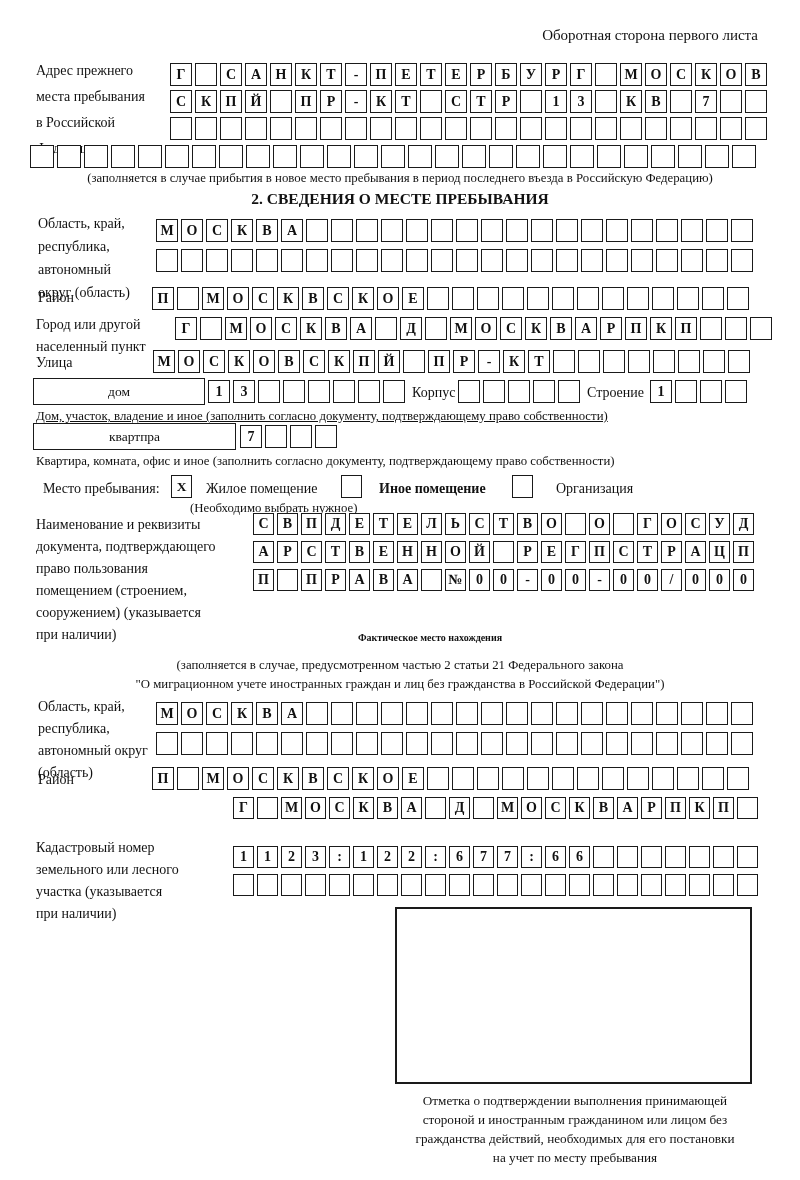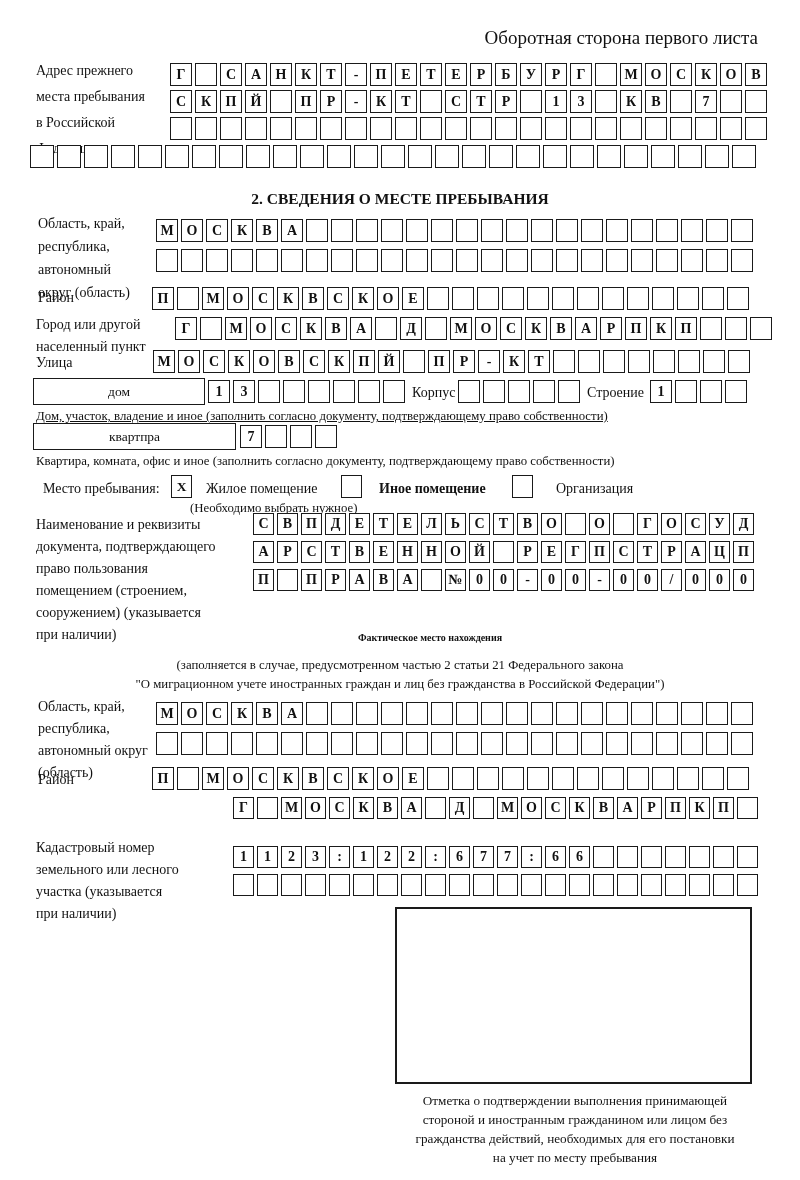--- a/index.html
+++ b/index.html
@@ -29,21 +29,21 @@
     display:flex;align-items:center;justify-content:center;font-size:13.5px;font-weight:bold;
   }
   .stampbox{box-sizing:border-box;border:2px solid #1a1a1a;background:#fff;}
   .prelined{white-space:pre-line;}
 </style>
 </head>
 <body>
 
 <div id="page">
 
-  <div class="abs note" style="top:27px;right:42px;font-size:19px;">Оборотная сторона первого листа</div>
+  <div class="abs note" style="top:27px;right:42px;font-size:15px;">Оборотная сторона первого листа</div>
 
   <div class="abs lbl" style="left:36px;top:58px;line-height:26px;">Адрес прежнего
 места пребывания
 в Российской
 Федерации</div>
   <div class="abs cellrow" style="left:170px;top:63px;">
       <span class="cell">Г</span>
       <span class="cell"></span>
       <span class="cell">С</span>
       <span class="cell">А</span>
@@ -142,20 +142,21 @@
       <span class="cell"></span>
       <span class="cell"></span>
       <span class="cell"></span>
       <span class="cell"></span>
       <span class="cell"></span>
       <span class="cell"></span>
       <span class="cell"></span>
       <span class="cell"></span>
       <span class="cell"></span>
     </div>
+  <div class="abs note center" style="top:171px;">(заполняется в случае прибытия в новое место пребывания в период последнего въезда в Российскую Федерацию)</div>
 
   <div class="abs title center" style="top:190px;">2. СВЕДЕНИЯ О МЕСТЕ ПРЕБЫВАНИЯ</div>
 
   <div class="abs lbl" style="left:38px;top:212px;line-height:23px;">Область, край,
 республика,
 автономный
 округ (область)</div>
   <div class="abs cellrow" style="left:156px;top:219px;">
       <span class="cell">М</span>
       <span class="cell">О</span>

